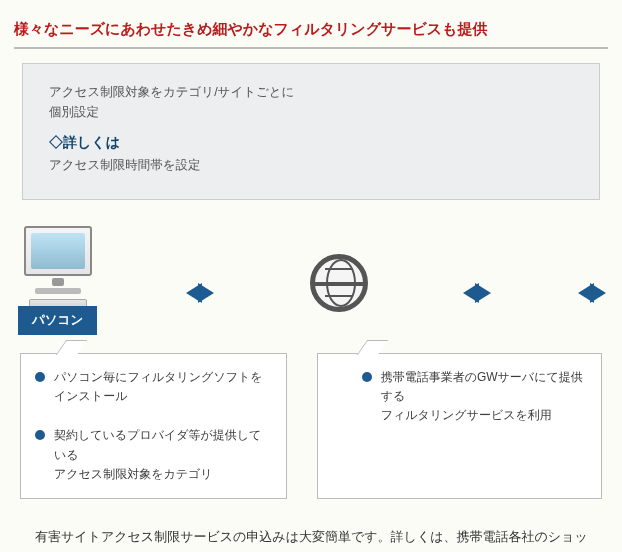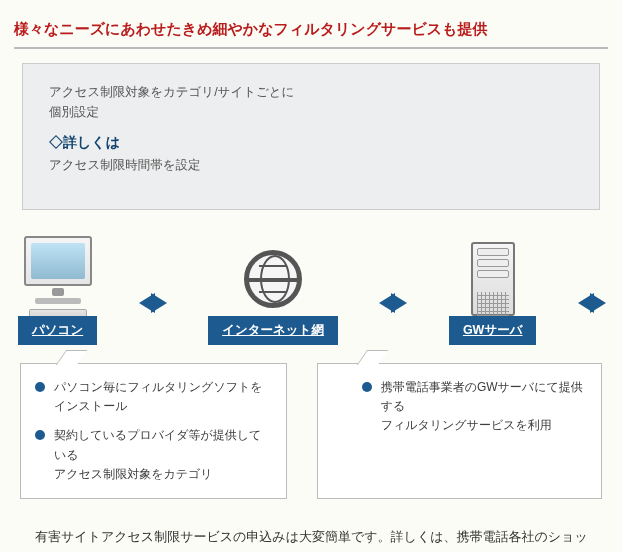--- a/index.html
+++ b/index.html
@@ -33,21 +33,21 @@
   font-weight: bold;
   font-size: 14px;
   margin-bottom: 3px;
 }
 .info-sub {
   color: #555;
   font-size: 12.5px;
   line-height: 1.6;
   margin-bottom: 12px;
 }
-.info-sub:last-child { margin-bottom: 16px; }
+.info-sub:last-child { margin-bottom: 6px; }
 
 .diagram {
   display: flex;
   align-items: center;
   justify-content: space-between;
   padding: 10px 4px 0 4px;
   margin-bottom: 10px;
 }
 .node {
   position: relative;
@@ -63,21 +63,20 @@
 }
 .label {
   background: #1d5a90;
   color: #fff;
   font-size: 12.5px;
   font-weight: bold;
   padding: 6px 14px;
   white-space: nowrap;
   position: relative;
   margin-top: -2px;
-  text-decoration: underline;
 }
 .arrow-r, .arrow-l {
   width: 0; height: 0;
   border-top: 10px solid transparent;
   border-bottom: 10px solid transparent;
 }
 .arrow-r {
   border-left: 16px solid #1d5a90;
   margin: 0 -2px;
 }
@@ -203,21 +202,21 @@
   transform:skewX(-35deg);
 }
 .callout.c1::before { left:40px; }
 .callout.c2::before { left:44px; }
 .bul {
   display:flex;
   gap:9px;
   font-size:12px;
   color:#3d3d3d;
   line-height:1.6;
-  margin-bottom:10px;
+  margin-bottom:20px;
 }
 .bul:last-child { margin-bottom:0; }
 .bul .dot {
   width:10px; height:10px; border-radius:50%;
   background:#1d5a90; flex:none; margin-top:4px;
 }
 .footer-text {
   font-size:13px;
   color:#333;
   line-height:1.8;
@@ -258,39 +257,27 @@
     </div>
 
     <div class="node">
       <div class="icon-box">
         <div class="globe-wrap">
           <div class="globe">
               <div class="globe-c"></div>
             </div>
         </div>
       </div>
-      <div class="label">インターネット網</div>
     </div>
 
     <div class="arrow-pair">
       <div class="arrow-l"></div>
       <div class="arrow-r"></div>
     </div>
 
-    <div class="node">
-      <div class="icon-box">
-        <div class="srv">
-          <div class="slot"></div>
-            <div class="slot"></div>
-            <div class="slot"></div>
-          <div class="vent"></div>
-        </div>
-      </div>
-      <div class="label">GWサーバ</div>
-    </div>
 
     <div class="arrow-pair">
       <div class="arrow-l"></div>
       <div class="arrow-r"></div>
     </div>
 
 
   </div>
 
   <div class="callouts">

